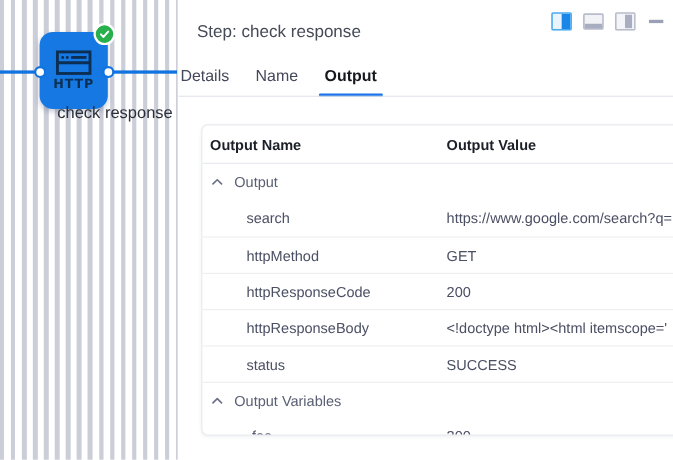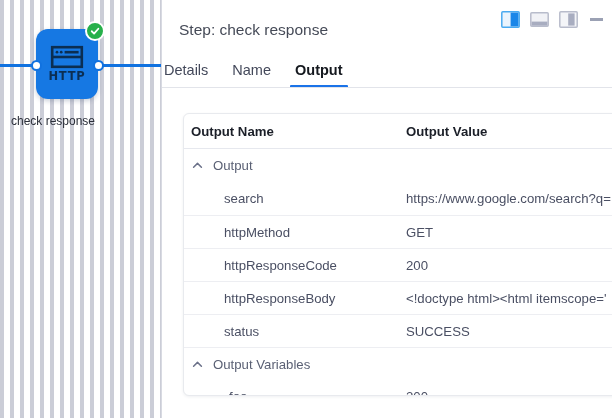--- a/index.html
+++ b/index.html
@@ -64,23 +64,24 @@
   #port-out { left: 93px; }
   #badge {
     position: absolute; left: 85px; top: 21px;
     width: 20px; height: 20px; border-radius: 50%;
     background: #27b04b; border: 2px solid #ffffff;
     display: flex; align-items: center; justify-content: center;
     z-index: 5;
   }
   #badge svg { width: 12px; height: 12px; }
   #node-label {
-    position: absolute; left: 11px; top: 114px;
-    font-size: 12px; color: #2b2f3a; white-space: nowrap;
+    position: absolute; left: 11px; top: 94px;
+    font-size: 15px; color: #2b2f3a; white-space: nowrap;
     z-index: 3;
+    padding-left: 41px;
   }
 
   
   #divider { width: 1px; background: #d8dae2; flex: 0 0 1px; height: 418px; }
 
   
   #panel {
     position: relative; width: 450px; height: 418px;
     background: #ffffff; flex: 0 0 450px; overflow: hidden;
   }

